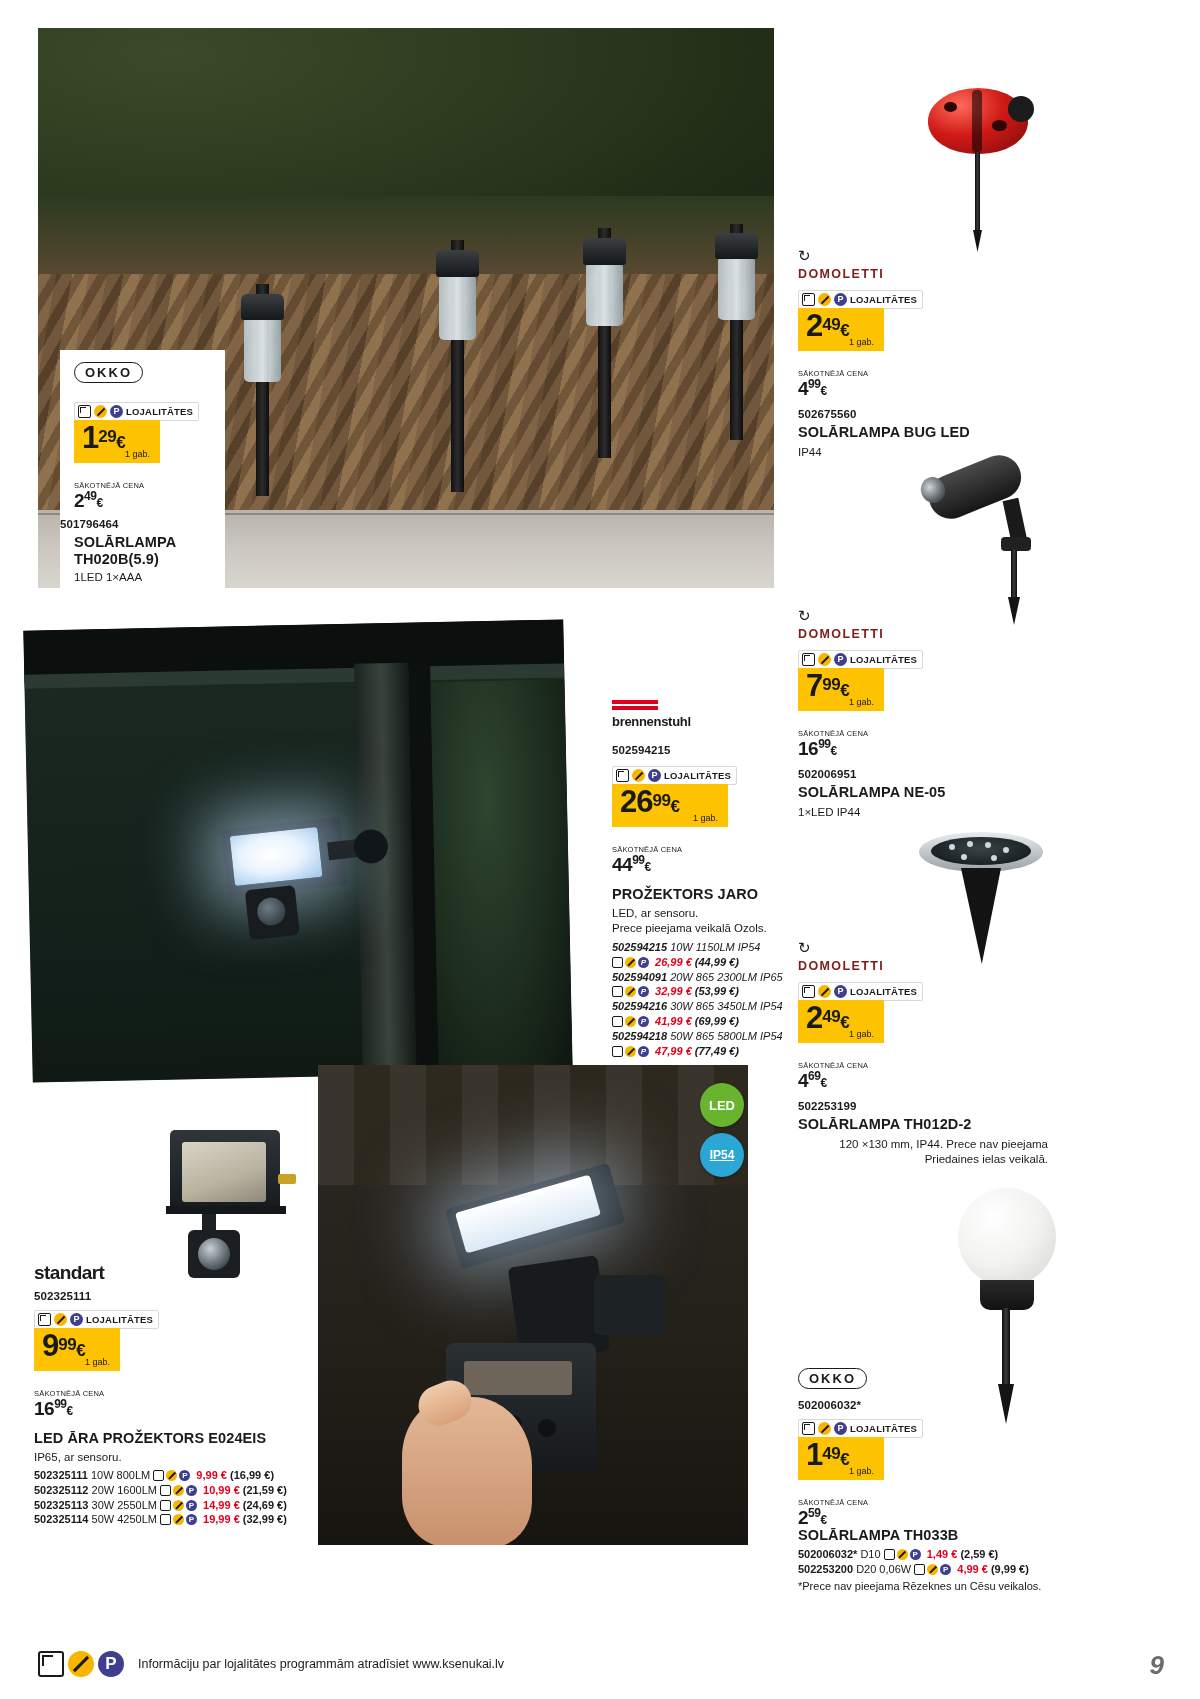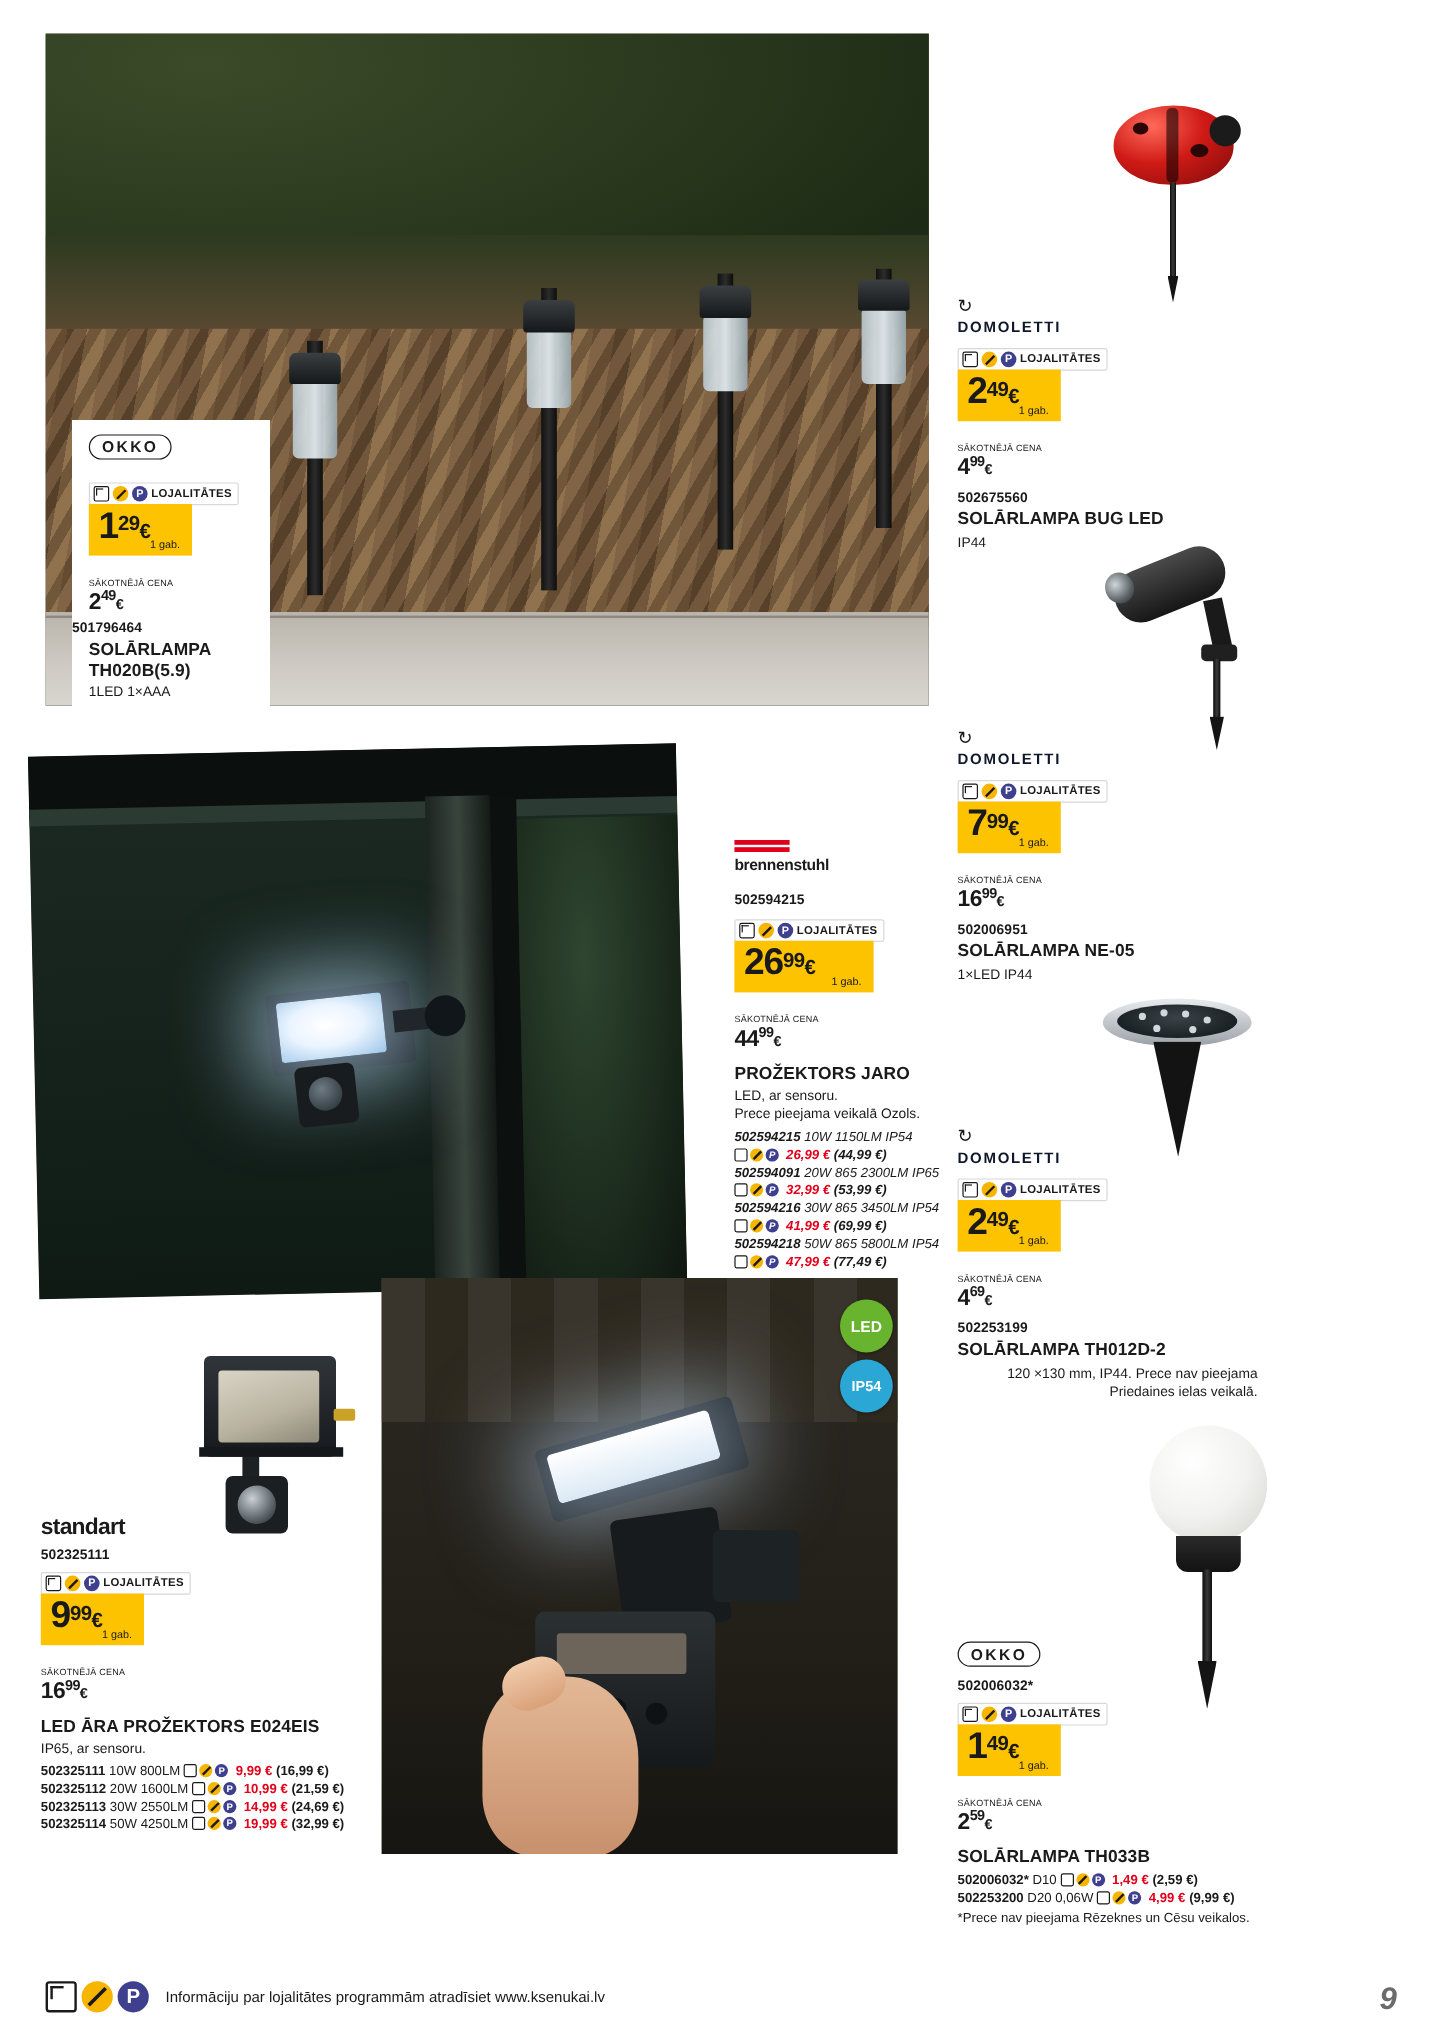--- a/index.html
+++ b/index.html
@@ -68,36 +68,36 @@
   .mi.no:after{ content:""; position:absolute; left:50%; top:1px; width:1.5px; height:9px;
     background:#1a1a1a; transform:translateX(-50%) rotate(45deg); }
   .mi.p { background:#3f3f8f; border-radius:50%; color:#fff; font-size:8px; line-height:11px;
     text-align:center; font-weight:bold; }
 
   
   .brand-okko {
     border:1.6px solid #1a1a1a; border-radius:12px; padding:2px 10px;
     font-size:13px; font-weight:bold; letter-spacing:2px; width:max-content; color:#1a1a1a;
   }
-  .brand-domoletti { font-size:12.5px; letter-spacing:1.4px; font-weight:bold; color:#0f172a;}
+  .brand-domoletti { font-size:12.5px; letter-spacing:1.4px; font-weight:bold; color:#7f1d1d;}
   .dom-mark { font-size:15px; display:block; line-height:1; margin-bottom:1px; }
   .brand-brennen { font-size:13px; font-weight:bold; letter-spacing:-0.3px; }
   .brennen-bars { width:46px; }
   .brennen-bars div { height:4px; background:#e2001a; margin-bottom:2px; }
   .brand-standart { font-size:19px; font-weight:bold; letter-spacing:-0.6px; }
 
   
   .badge {
     position:absolute; width:44px; height:44px; border-radius:50%;
     display:flex; align-items:center; justify-content:center;
     font-size:13px; font-weight:bold; color:#fff;
     box-shadow:0 1px 3px rgba(0,0,0,.4);
   }
   .badge.led { background:#69b42e; }
-  .badge.ip54 { background:#2aa7d4; font-size:12px; }
+  .badge.ip54 { background:#2aa7d4; font-size:12px;text-decoration:underline; }
 
   
   .footer { position:absolute; left:38px; bottom:22px; right:38px; display:flex; align-items:center; }
   .footer .ficons { display:flex; gap:4px; margin-right:14px; }
   .fi { width:26px; height:26px; position:relative; }
   .fi.frame { border:2.4px solid #1a1a1a; border-radius:3px; }
   .fi.frame:after{ content:""; position:absolute; left:2px; top:2px; width:9px; height:9px;
     border-left:2.4px solid #1a1a1a; border-top:2.4px solid #1a1a1a; }
   .fi.no { background:#f7b500; border-radius:50%; }
   .fi.no:after{ content:""; position:absolute; left:50%; top:3px; width:3px; height:20px;
@@ -534,21 +534,21 @@
       <div class="pricebox">
         <span class="big">1</span><span class="cents">49</span><span class="eur">€</span>
         <span class="unit">1 gab.</span>
       </div>
       <div class="oldlabel">SĀKOTNĒJĀ CENA</div>
       <div class="oldprice">
         <span>2</span><span class="c">59</span><span class="e">€</span>
       </div>
     </div>
 
-    <div class="pname" style="margin-top:12px;">SOLĀRLAMPA TH033B</div>
+    <div class="pname" style="">SOLĀRLAMPA TH033B</div>
 
     <div style="margin-top:3px;">
       <div class="variant" style="white-space:nowrap;">
         <span>502006032*</span>
         <span class="norm">D10</span>
         <span class="miniicons">
           <span class="mi frame"></span>
           <span class="mi no"></span>
           <span class="mi p">P</span>
         </span>

